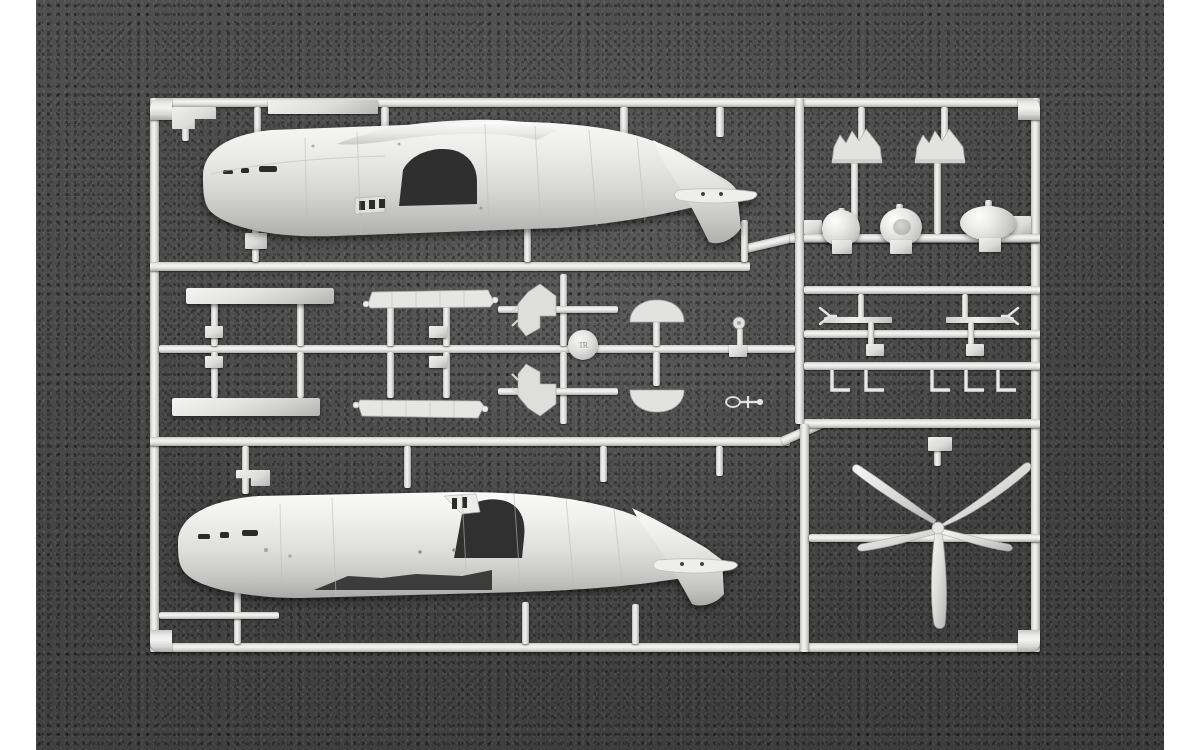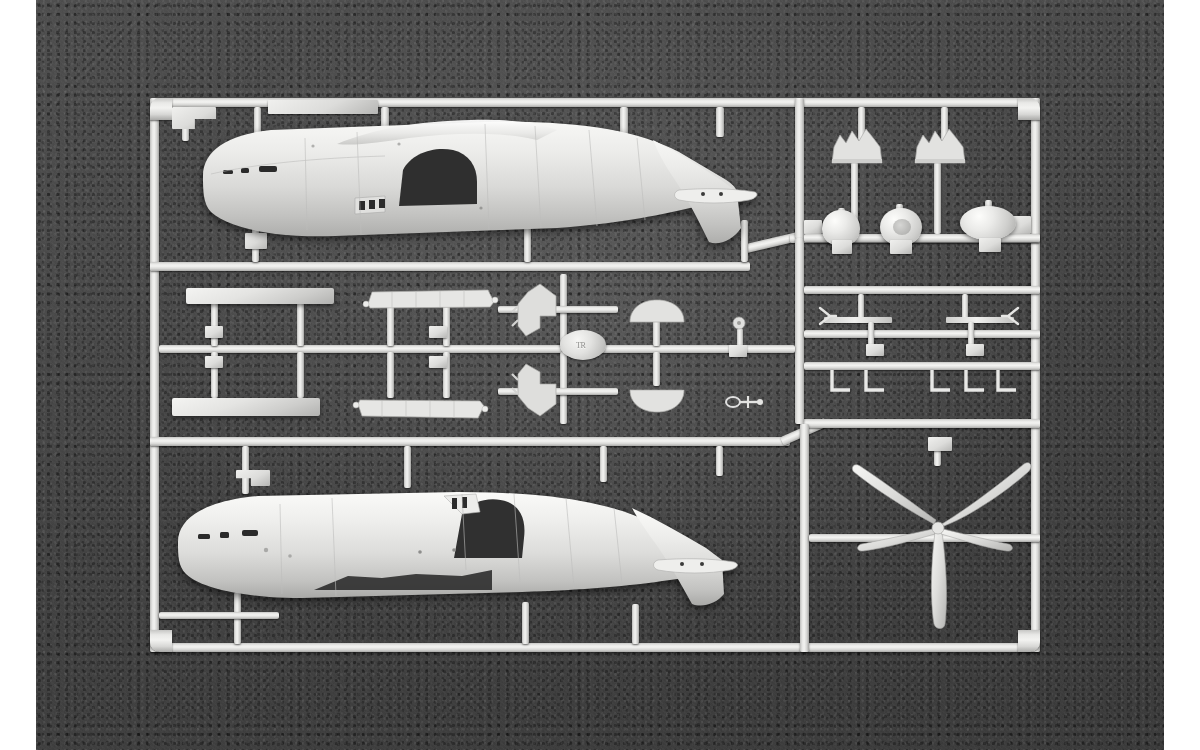--- a/index.html
+++ b/index.html
@@ -71,21 +71,21 @@
   .lens{
     position:absolute;border-radius:50%;
     background:radial-gradient(circle at 34% 30%,#fdfdfb 0%,#ebebe9 32%,#cfcfcd 66%,#a8a8a6 100%);
     box-shadow:0 2px 4px rgba(0,0,0,.5);
   }
 
   .logo{
     position:absolute;border-radius:50%;
     background:radial-gradient(circle at 38% 32%,#f6f6f4 0%,#e2e2e0 40%,#c3c3c1 75%,#a5a5a3 100%);
     box-shadow:0 1px 3px rgba(0,0,0,.5);
-    display:flex;align-items:center;padding-left:16px;
+    display:flex;align-items:center;justify-content:center;
   }
   .logo span{
     font-size:8px;color:#8e8e8c;letter-spacing:-.5px;
     text-shadow:0 1px 0 #fafaf8;font-family:"Liberation Serif",serif;
   }
 
   svg{overflow:visible;}
 </style>
 </head>
 <body>

